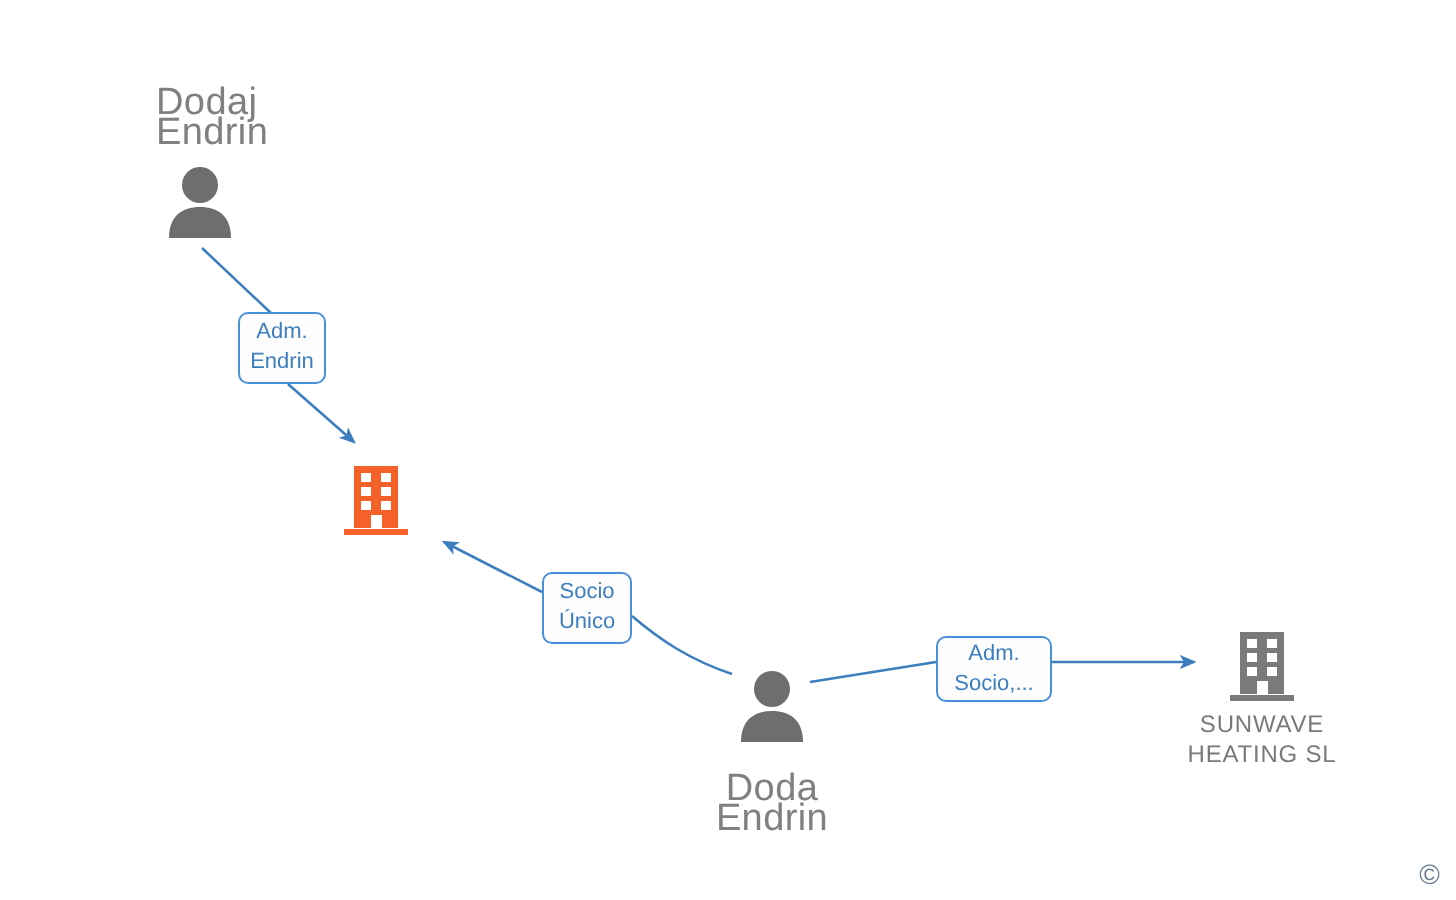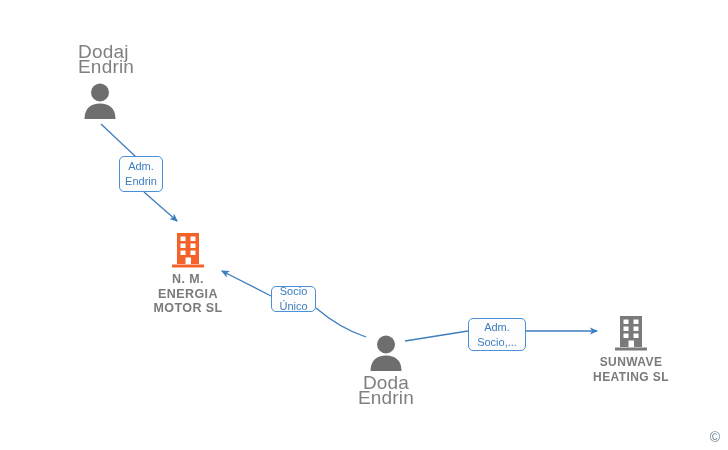--- a/index.html
+++ b/index.html
@@ -145,62 +145,59 @@
         <rect x="9.5" y="4.5" width="5" height="4.5" fill="#ffffff"></rect>
         <rect x="19.5" y="4.5" width="5" height="4.5" fill="#ffffff"></rect>
         <rect x="9.5" y="11.5" width="5" height="4.5" fill="#ffffff"></rect>
         <rect x="19.5" y="11.5" width="5" height="4.5" fill="#ffffff"></rect>
         <rect x="9.5" y="18.5" width="5" height="4.5" fill="#ffffff"></rect>
         <rect x="19.5" y="18.5" width="5" height="4.5" fill="#ffffff"></rect>
         <rect x="14.5" y="25.5" width="5.5" height="6.5" fill="#ffffff"></rect>
         <rect x="1" y="32.5" width="32" height="3" fill="#f4622a"></rect>
       </svg>
     </div>
-    <div class="node-company-label" style="margin-top:4px;">N. M.
-ENERGIA
-MOTOR  SL</div>
   </div>
 
   <div class="node" style="left:316px; top:333px;">
     <div class="person-icon-wrap">
       <svg viewBox="0 0 40 38" width="40" height="38">
         <circle cx="20" cy="11.5" r="9" fill="#6e6e6e"></circle>
         <path d="M 4.5 38 C 4.5 27 11 22.5 20 22.5 C 29 22.5 35.5 27 35.5 38 Z" fill="#6e6e6e"></path>
       </svg>
     </div>
-    <div class="node-person-label" style="margin-top:4px;">
+    <div class="node-person-label" style="margin-top:16px;">
       <div>Doda</div>
       <div>Endrin</div>
     </div>
   </div>
 
   <div class="node" style="left:561px; top:315px;">
     <div class="building-icon-wrap">
       <svg viewBox="0 0 34 36" width="34" height="36">
         <rect x="6" y="1" width="22" height="31" fill="#7a7a7a"></rect>
         <rect x="9.5" y="4.5" width="5" height="4.5" fill="#ffffff"></rect>
         <rect x="19.5" y="4.5" width="5" height="4.5" fill="#ffffff"></rect>
         <rect x="9.5" y="11.5" width="5" height="4.5" fill="#ffffff"></rect>
         <rect x="19.5" y="11.5" width="5" height="4.5" fill="#ffffff"></rect>
         <rect x="9.5" y="18.5" width="5" height="4.5" fill="#ffffff"></rect>
         <rect x="19.5" y="18.5" width="5" height="4.5" fill="#ffffff"></rect>
         <rect x="14.5" y="25.5" width="5.5" height="6.5" fill="#ffffff"></rect>
         <rect x="1" y="32.5" width="32" height="3" fill="#7a7a7a"></rect>
       </svg>
     </div>
-    <div class="node-company-label" style="margin-top:4px; font-weight:bold; font-size:12px;">SUNWAVE
+    <div class="node-company-label" style="margin-top:4px; font-weight:normal; font-size:12px;">SUNWAVE
 HEATING  SL</div>
   </div>
 
   <div class="rel-box" style="left:119px; top:156px; width:44px; height:36px;">
     <span>Adm.</span>
     <span>Endrin</span>
   </div>
 
-  <div class="rel-box" style="left:271px; top:286px; width:45px; height:26px;">
+  <div class="rel-box" style="left:271px; top:286px; width:45px; height:36px;">
     <span>Socio</span>
     <span>Único</span>
   </div>
 
   <div class="rel-box" style="left:468px; top:318px; width:58px; height:33px;">
     <span>Adm.</span>
     <span>Socio,...</span>
   </div>
 
   <div id="watermark">

